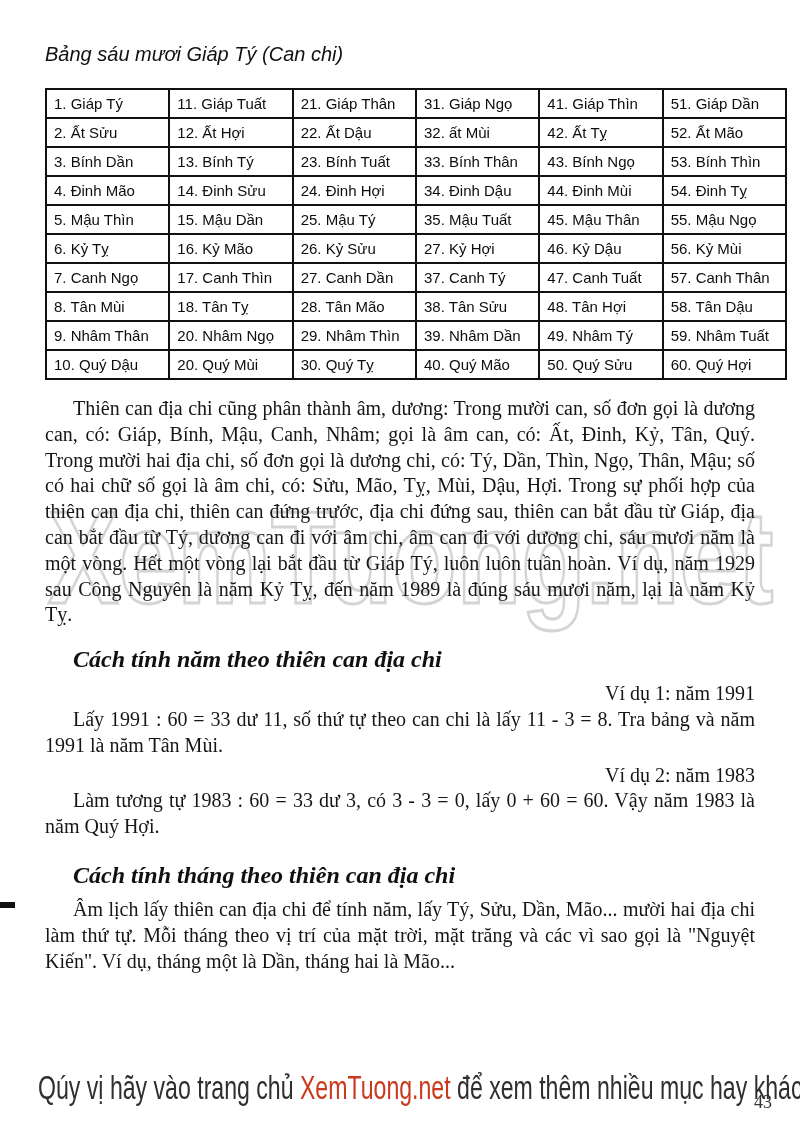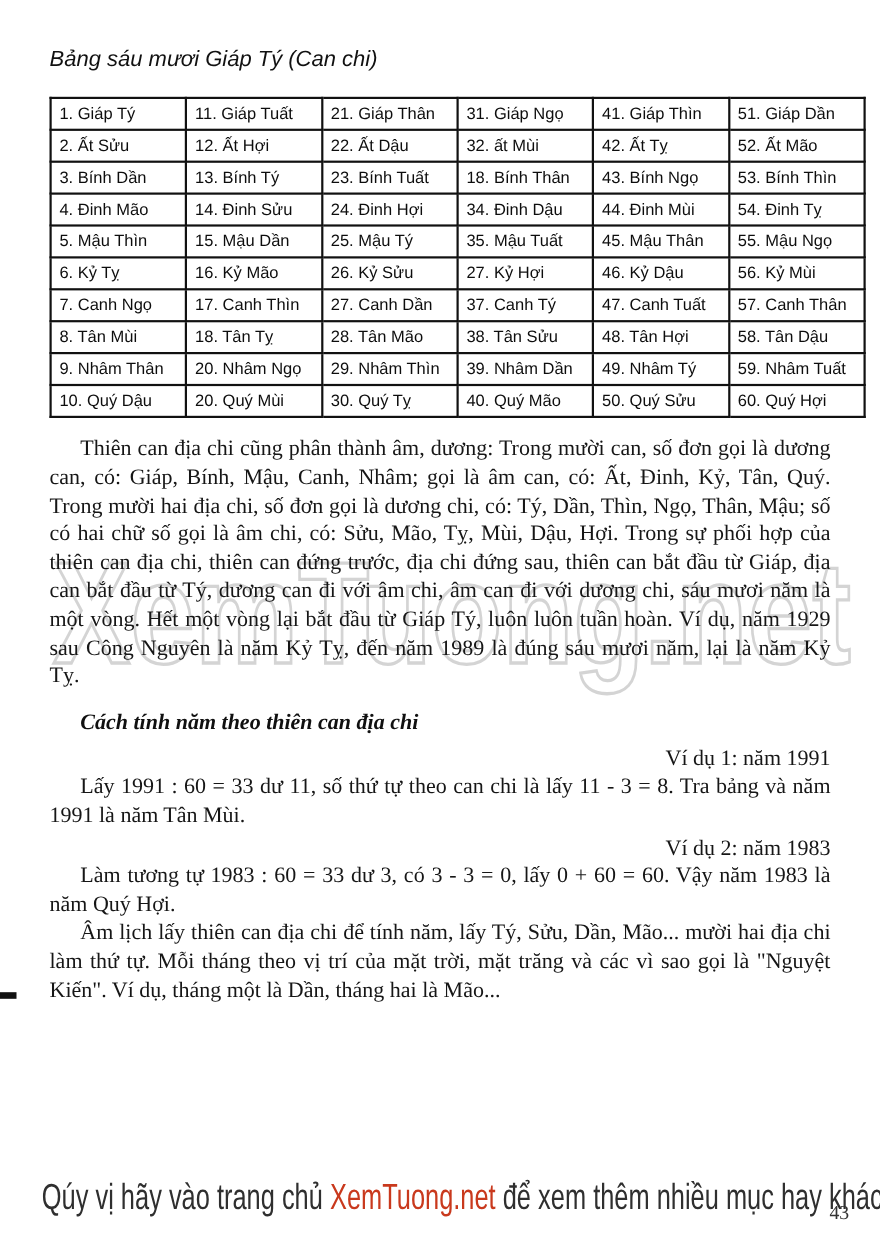--- a/index.html
+++ b/index.html
@@ -43,21 +43,21 @@
     margin:0;
     font-size:20px;
     line-height:25.8px;
     text-align:justify;
     text-indent:28px;
     color:#161616;
   }
   .p-first{margin-top:16px;}
   .heading{
     margin:18px 0 8px 28px;
-    font-size:20px;
+    font-size:24px;
     font-weight:bold;
     font-style:italic;
     color:#101010;
   }
   .example{margin:4px 0 0 0;text-align:right;}
   .gap-lg{margin-top:22px;}
   .gap-sm{margin-top:4px;}
 
   .watermark{
     position:absolute;
@@ -132,21 +132,21 @@
           <td>12. Ất Hợi</td>
           <td>22. Ất Dậu</td>
           <td>32. ất Mùi</td>
           <td>42. Ất Tỵ</td>
           <td>52. Ất Mão</td>
         </tr>
         <tr>
           <td>3. Bính Dần</td>
           <td>13. Bính Tý</td>
           <td>23. Bính Tuất</td>
-          <td>18. Bính Thân</td>
+          <td>33. Bính Thân</td>
           <td>43. Bính Ngọ</td>
           <td>53. Bính Thìn</td>
         </tr>
         <tr>
           <td>4. Đinh Mão</td>
           <td>14. Đinh Sửu</td>
           <td>24. Đinh Hợi</td>
           <td>34. Đinh Dậu</td>
           <td>44. Đinh Mùi</td>
           <td>54. Đinh Tỵ</td>
@@ -208,20 +208,21 @@
 
 
     <p class="para example gap-sm">Ví dụ 1: năm 1991</p>
 
     <p class="para">Lấy 1991 : 60 = 33 dư 11, số thứ tự theo can chi là lấy 11 - 3 = 8. Tra bảng và năm 1991 là năm Tân Mùi.</p>
 
     <p class="para example gap-sm">Ví dụ 2: năm 1983</p>
 
     <p class="para">Làm tương tự 1983 : 60 = 33 dư 3, có 3 - 3 = 0, lấy 0 + 60 = 60. Vậy năm 1983 là năm Quý Hợi.</p>
 
+    <p class="heading gap-lg">Cách tính tháng theo thiên can địa chi</p>
 
     <p class="para">Âm lịch lấy thiên can địa chi để tính năm, lấy Tý, Sửu, Dần, Mão... mười hai địa chi làm thứ tự. Mỗi tháng theo vị trí của mặt trời, mặt trăng và các vì sao gọi là "Nguyệt Kiến". Ví dụ, tháng một là Dần, tháng hai là Mão...</p>
 
   </div>
 
   <div class="margin-dash"></div>
 
   <div class="footer-line" style="color: rgb(47, 47, 47);"><span>Qúy vị hãy vào trang chủ </span><a href="#" class="footer-brand" style="color: rgb(201, 57, 29);">XemTuong.net</a><span> để xem thêm nhiều mục hay khác</span></div>
 
   <div class="page-number">43</div>

